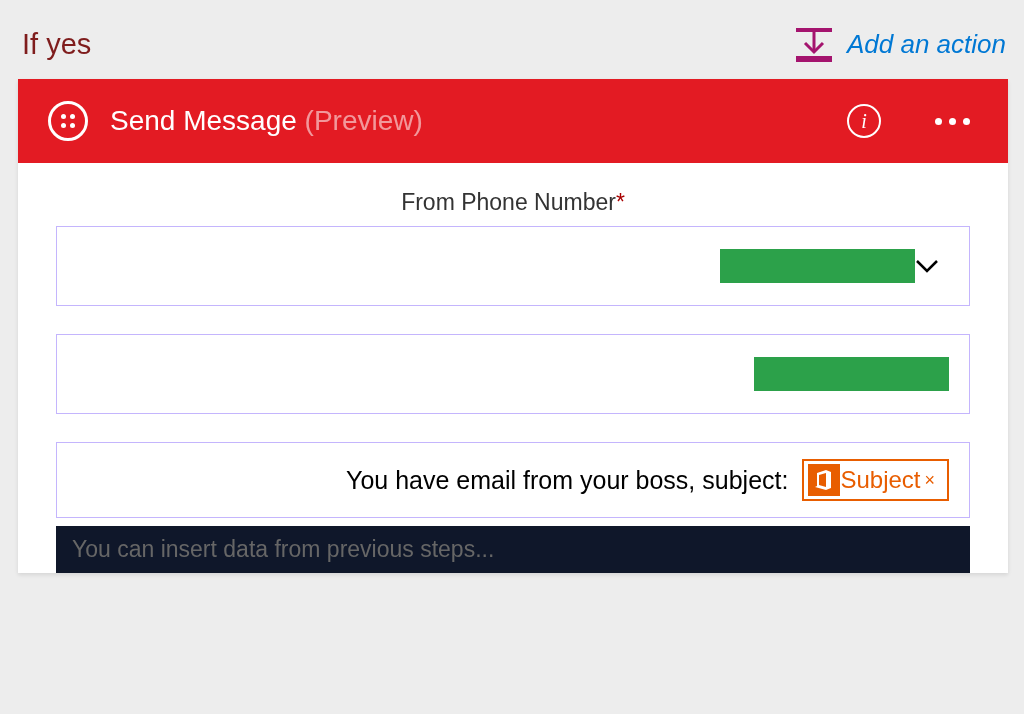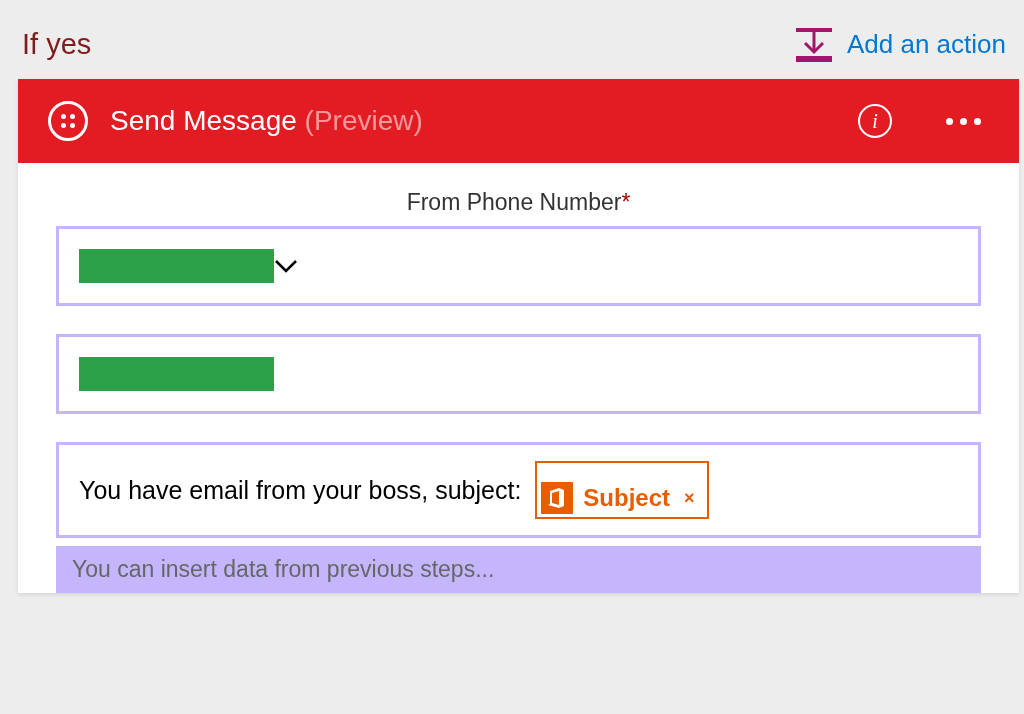--- a/index.html
+++ b/index.html
@@ -34,25 +34,26 @@
       width: 42px;
       height: 32px;
       display: flex;
       align-items: center;
       justify-content: center;
     }
     .add-action-text {
       color: #0078d4;
       font-size: 26px;
       font-weight: 400;
+      font-style: italic;
     }
     .card {
       background: #fff;
       margin-top: 8px;
-      margin-right: 5px;
+      margin-right: 16px;
       box-shadow: 0 2px 4px rgba(0,0,0,0.1);
     }
     .card-header {
       background: #e31b23;
       display: flex;
       align-items: center;
       padding: 22px 30px;
       gap: 22px;
     }
     .twilio-icon {
@@ -123,25 +124,25 @@
       font-size: 23px;
       color: #333;
       margin-bottom: 10px;
       display: block;
       text-align: center;
     }
     .required {
       color: #a80000;
     }
     .input-box {
-      border: 3px solid #c4b5fd;
+      border: 1px solid #c4b5fd;
       padding: 18px 20px;
       display: flex;
       align-items: center;
-      justify-content: flex-start;
+      justify-content: flex-end;
       min-height: 80px;
       cursor: pointer;
     }
     .input-box.text-height {
       min-height: 70px;
       padding: 16px 20px;
     }
     .redacted {
       width: 195px;
       height: 34px;
@@ -159,23 +160,21 @@
       flex-wrap: wrap;
     }
     .text-value {
       font-size: 25px;
       color: #000;
     }
     .token {
       border: 2px solid #e85d00;
       display: flex;
       align-items: center;
-      padding: 19px 12px 3px 4px;
-      gap: 10px;
-      font-weight: bold;
+      padding: 3px 12px 3px 4px;
     }
     .token-icon {
       width: 32px;
       height: 32px;
       background: #e85d00;
       display: flex;
       align-items: center;
       justify-content: center;
       color: #fff;
       font-weight: bold;
@@ -185,21 +184,21 @@
       color: #e85d00;
       font-size: 24px;
     }
     .token-remove {
       color: #e85d00;
       font-size: 18px;
       cursor: pointer;
       margin-left: 4px;
     }
     .hint-box {
-      background: #c4b5fd;
+      background: #0f172a;
       padding: 10px 16px;
       font-size: 23px;
       color: #666;
       margin-top: 8px;
     }
   </style>
 </head>
 <body>
 
 <div class="container">

